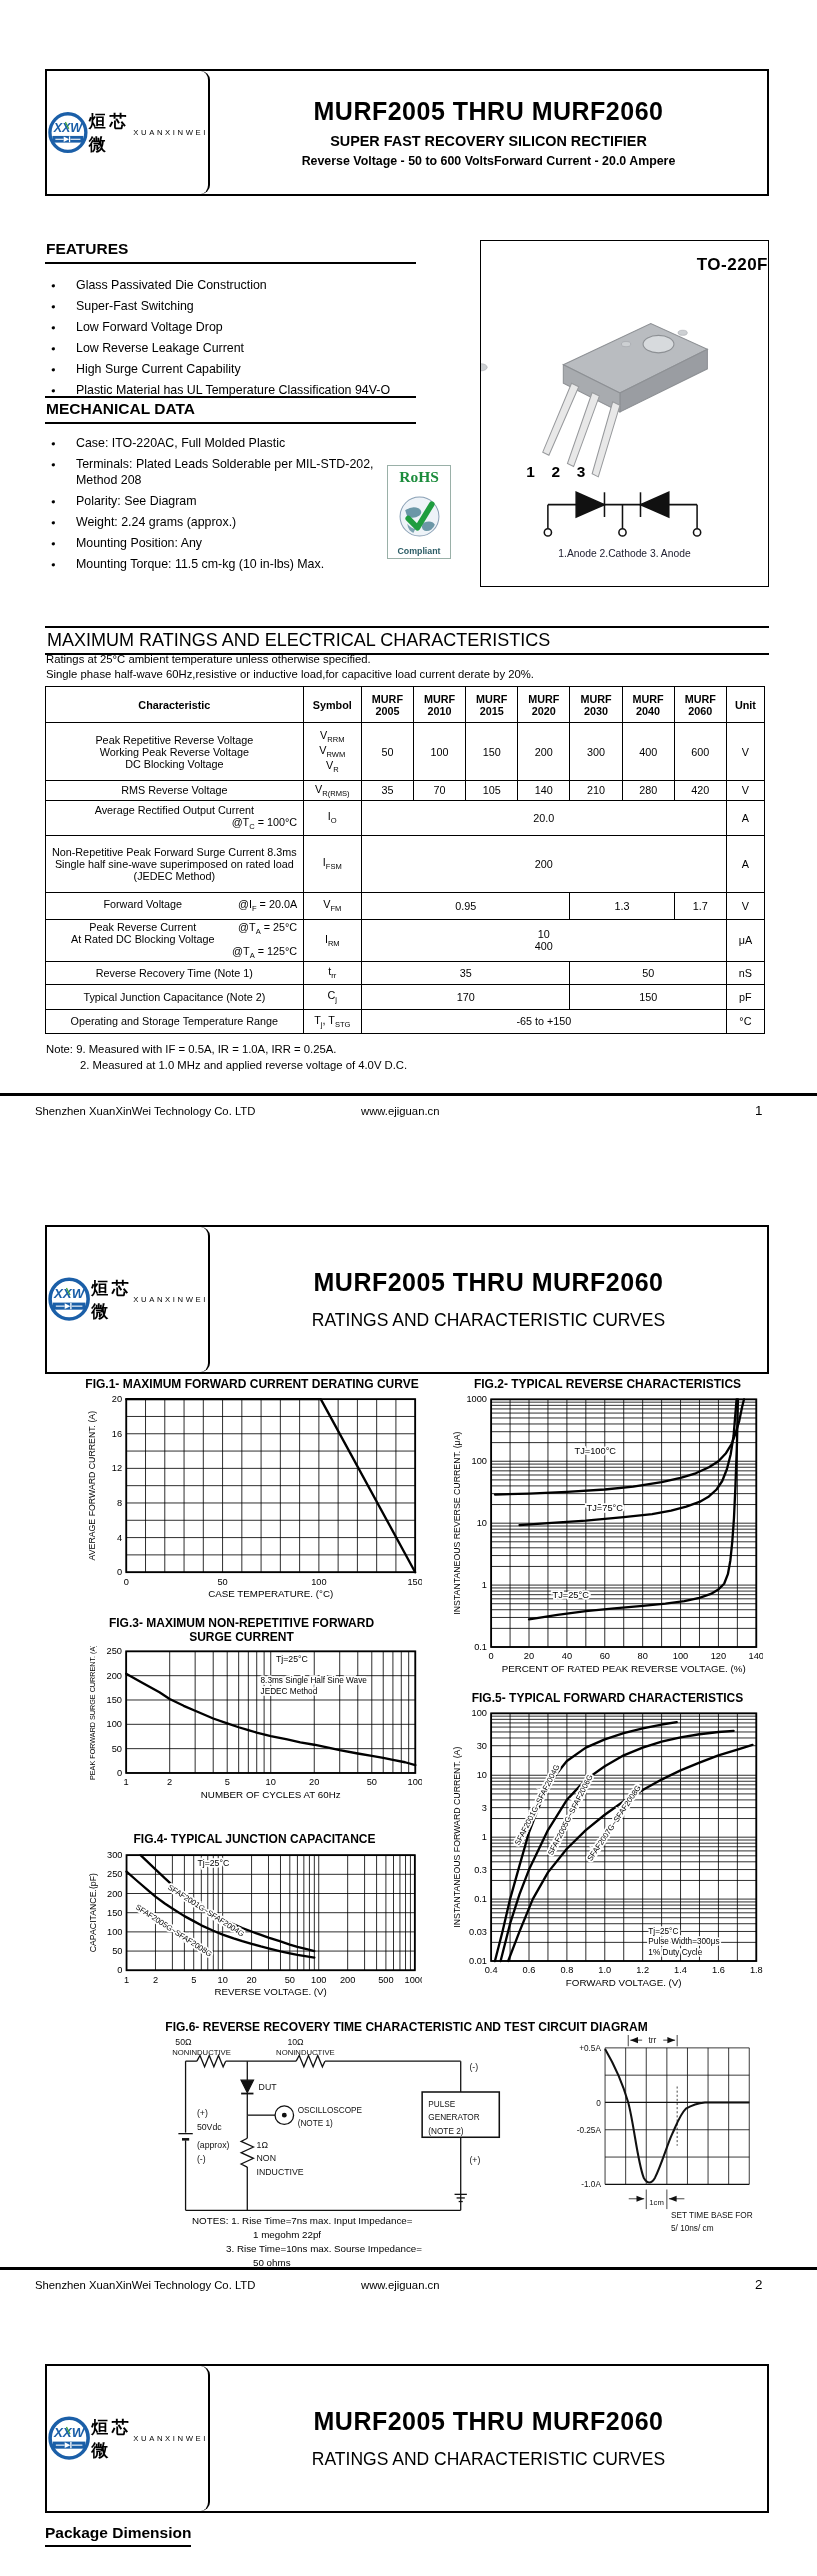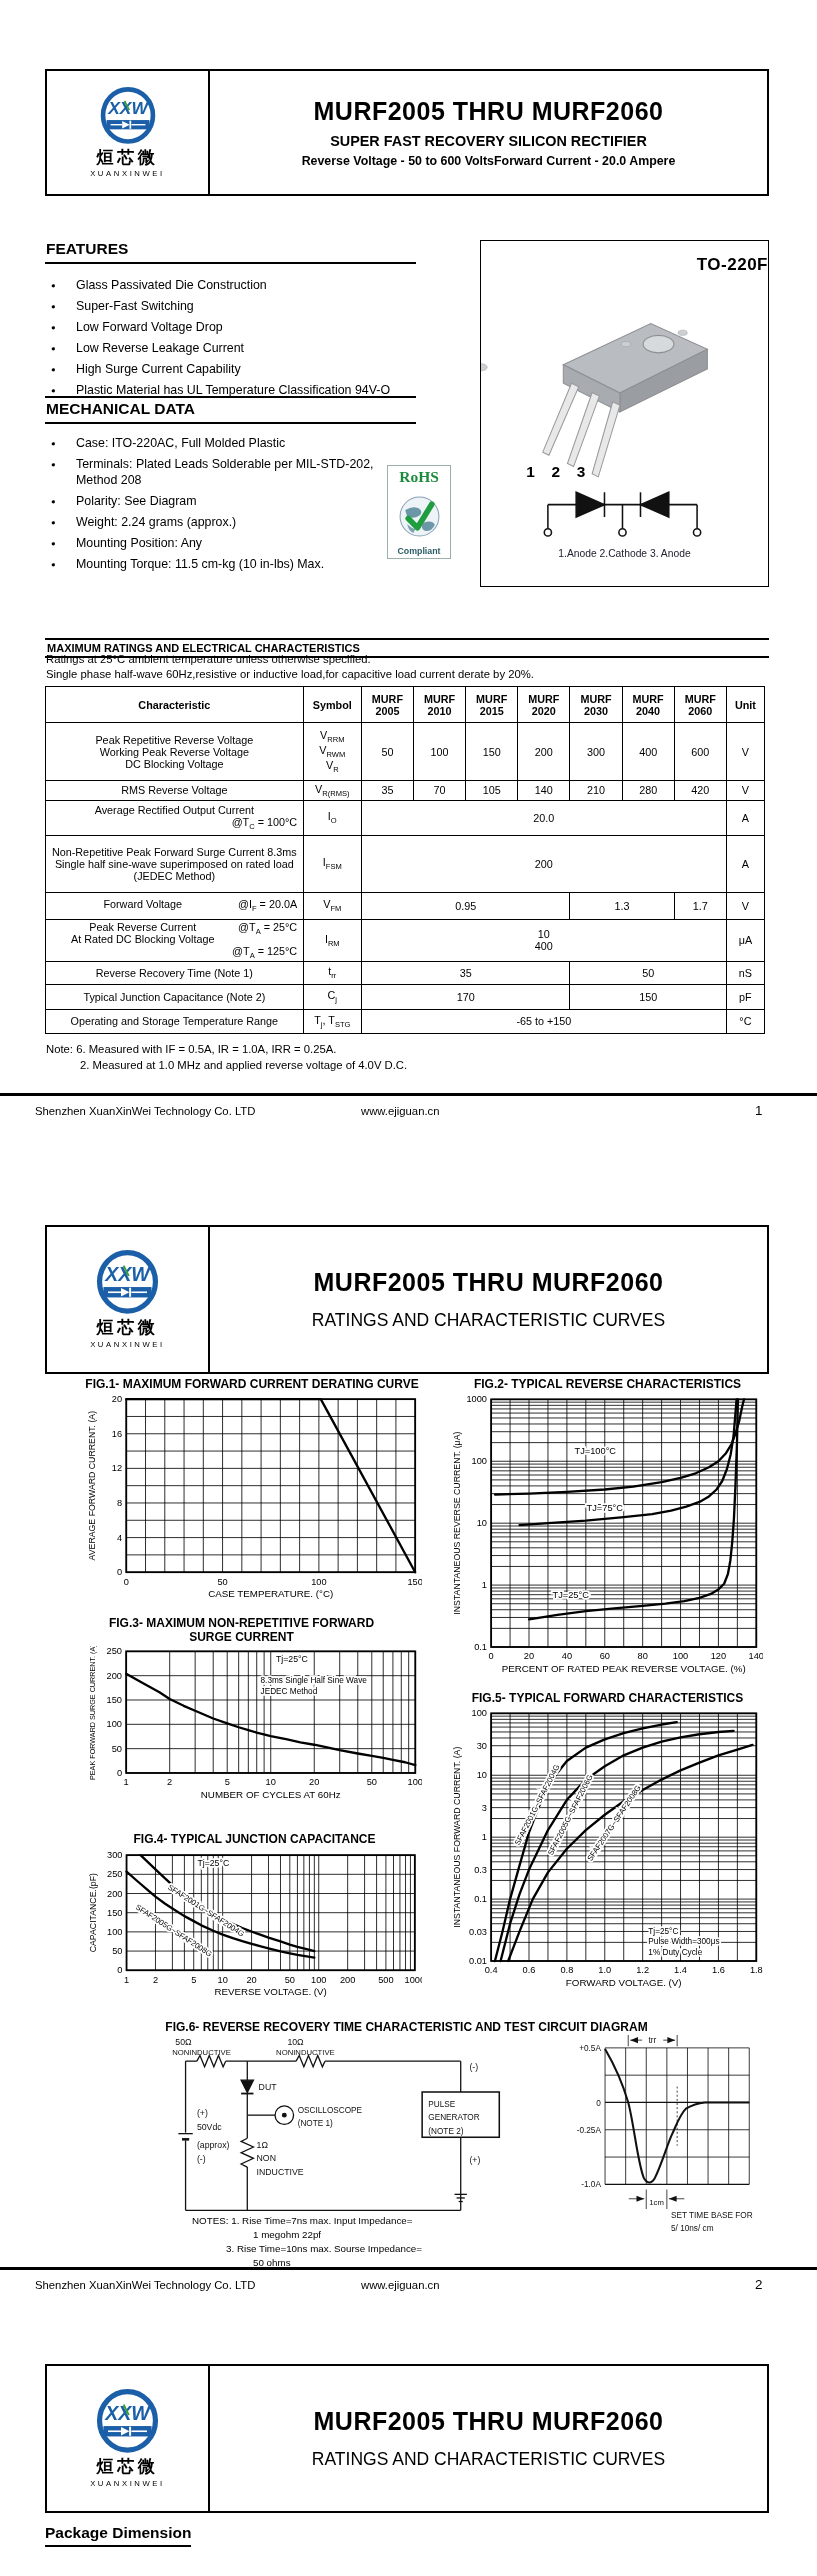--- a/index.html
+++ b/index.html
@@ -1,22 +1,22 @@
 <!DOCTYPE html>
 <html style="font-size:8.2px"><head>
 <meta charset="utf-8">
 <style>
   html,body{margin:0;padding:0;}
   body{position:relative;width:818px;height:3470px;background:#ffffff;
        font-family:"Liberation Sans", sans-serif;color:#000;}
   .abs{position:absolute;}
   
   .hdr{position:absolute;left:45px;width:720px;border:2.6px solid #000;display:flex;background:#fff;}
-  .hdr-logo{width:161px;border-right:2.6px solid #000;display:flex;flex-direction:column;
-            align-items:center;justify-content:center;padding:0 0;}
+  .hdr-logo{width:161px;border-right:2.6px solid #000;display:flex;flex-direction:row;
+            align-items:center;justify-content:center;padding:0 0;border-radius:9px;}
   .logo-cn{font-size:17px;font-weight:bold;letter-spacing:3.6px;margin-top:1px;}
   .logo-en{font-size:7.7px;letter-spacing:2.6px;margin-top:0.5px;}
   .hdr-main{flex:1;display:flex;flex-direction:column;align-items:center;justify-content:center;}
   .hdr-title{font-size:25px;font-weight:bold;letter-spacing:0.5px;}
   .hdr-sub{font-size:14.4px;font-weight:bold;margin-top:6.2px;}
   .hdr-sub2{font-size:17.5px;font-weight:normal;margin-top:13.4px;}
   .hdr-line{font-size:12.4px;font-weight:bold;margin-top:5.2px;display:flex;}
   
   .sec-head{font-size:15.5px;font-weight:bold;border-bottom:2.6px solid #000;padding:2.1px 1px 4.1px 1px;width:369px;}
   .sec-head.mtop{border-top:2.1px solid #000;}
@@ -27,21 +27,21 @@
   .rohs{position:absolute;left:387px;top:465px;width:62px;height:88px;border:1px solid #9ab0a8;
         display:flex;flex-direction:column;align-items:center;justify-content:space-between;padding:2.1px 0;}
   .rohs-t{font-size:15.5px;font-weight:bold;color:#1c8c3c;font-family:"Liberation Serif",serif;}
   .rohs-b{font-size:8.8px;color:#2c5d66;font-weight:bold;}
   
   .pkgbox{position:absolute;left:480px;top:240px;width:287px;height:345px;border:1.5px solid #000;}
   .pkg-title{text-align:right;font-size:17px;font-weight:600;margin-top:14.4px;letter-spacing:0.5px;}
   .pin-labels{position:absolute;left:0;width:100%;top:307px;text-align:center;font-size:10.3px;color:#223;}
   
   .maxhead{position:absolute;left:45px;top:626px;width:720px;border-top:2.6px solid #000;border-bottom:2.6px solid #000;
-           font-size:11px;font-weight:bold;padding:2.1px 2.1px;margin-top:12px;}
+           font-size:18px;font-weight:normal;padding:2.1px 2.1px;}
   .desc{font-size:11.3px;}
   table.rat{border-collapse:collapse;width:720px;table-layout:fixed;border:1.5px solid #000;}
   table.rat td,table.rat th{border:1px solid #000;font-size:10.8px;text-align:center;vertical-align:middle;padding:1px 1.5px;}
   table.rat th{font-weight:bold;}
   td.chl{text-align:left;padding-left:5.2px;}
   .cond{float:right;padding-right:4.1px;}
   .notes{font-size:11.3px;line-height:1.45;}
   
   .figtitle{position:absolute;font-size:12px;font-weight:bold;text-align:center;}
   .chart{position:absolute;}
@@ -284,21 +284,21 @@
   <tr style="height:24px">
     <td class="chl">Operating and Storage Temperature Range</td>
     <td>T<sub>j</sub>, T<sub>STG</sub></td>
     <td colspan="7">-65 to +150</td>
     <td>°C</td>
   </tr>
 </tbody>
   </table>
 
 <div class="abs notes" style="left:46px;top:1041px;">
-  <div>Note:  6. Measured with IF = 0.5A, IR = 1.0A, IRR = 0.25A.</div>
+  <div>Note:  9. Measured with IF = 0.5A, IR = 1.0A, IRR = 0.25A.</div>
   <div style="padding-left:34px">2. Measured at 1.0 MHz and applied reverse voltage of 4.0V D.C.</div>
 </div>
 
 <div class="frule" style="top:1093px;"></div>
 <div class="ftxt" style="left:35px;top:1105px;">Shenzhen XuanXinWei Technology Co. LTD</div>
 <div class="ftxt" style="left:361px;top:1105px;">www.ejiguan.cn</div>
 <div class="fpage" style="left:755px;top:1103px;">1</div>
 
 <div class="hdr" style="top:1225px;height:145px">
   <div class="hdr-logo">

